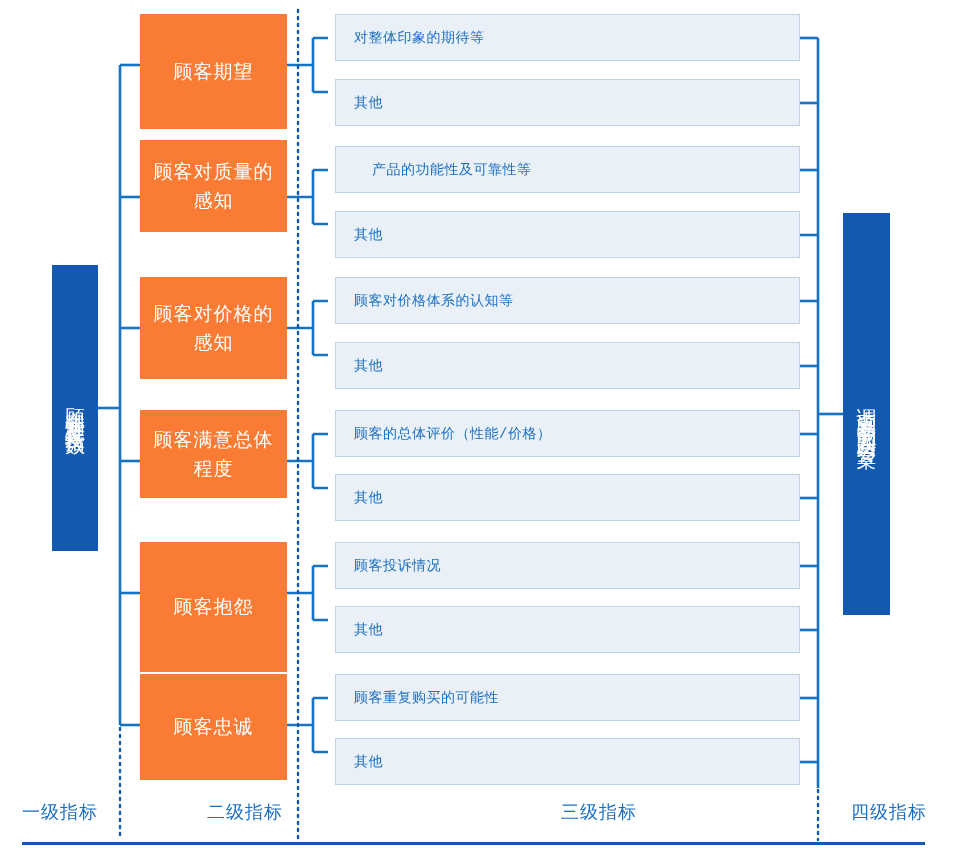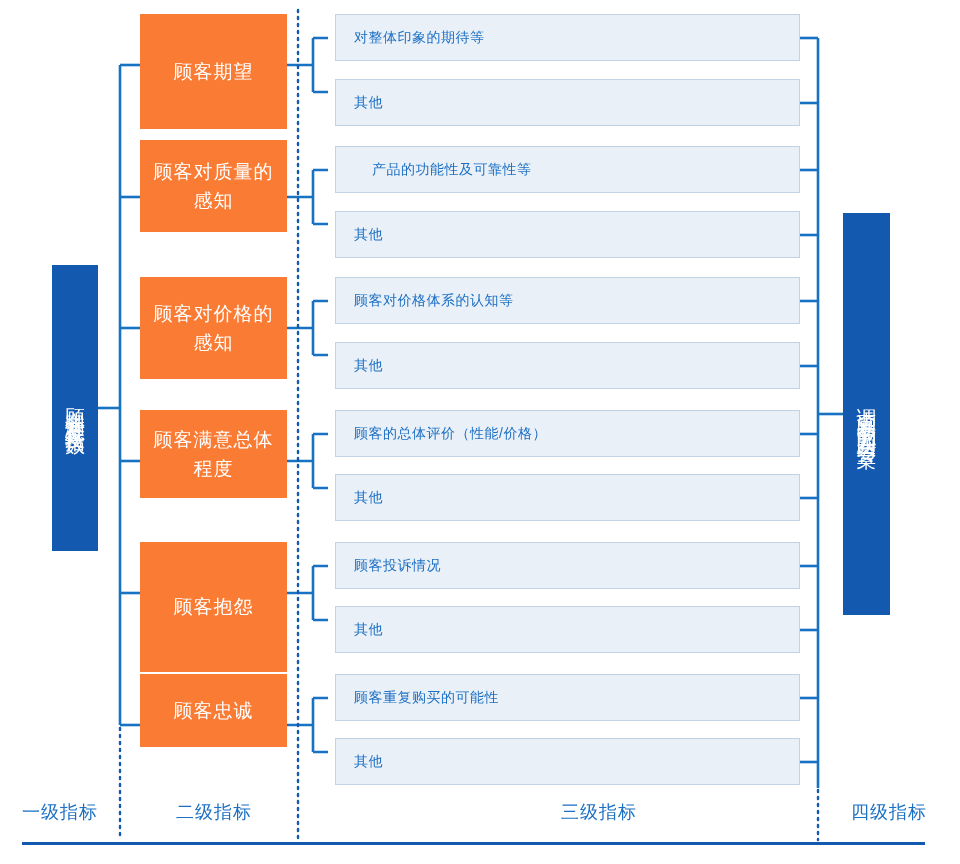--- a/index.html
+++ b/index.html
@@ -72,21 +72,21 @@
   .axis-label{
     position:absolute;
     top:800px;
     color:#1B6FC4;
     font-size:18px;
     letter-spacing:1px;
     text-align:center;
     white-space:nowrap;
   }
   #axis-l1{ left:0px;   width:120px; }
-  #axis-l2{ left:104px; width:204px;padding-left:8px; }
+  #axis-l2{ left:135px; width:204px;padding-left:8px; }
   #axis-l3{ left:298px; width:602px; }
   #axis-l4{ left:818px; width:142px;text-align:center; }
 
   .baseline{
     position:absolute;
     left:22px; top:842px;
     width:903px; height:3px;
     background:#1259AF;
   }
 </style>
@@ -155,21 +155,21 @@
 </div>
 <div class="lv2" style="top:277px;height:102px;">
   <span>顾客对价格的感知</span>
 </div>
 <div class="lv2" style="top:410px;height:88px;">
   <span>顾客满意总体程度</span>
 </div>
 <div class="lv2" style="top:542px;height:130px;">
   <span>顾客抱怨</span>
 </div>
-<div class="lv2" style="top:674px;height:73px;">
+<div class="lv2" style="top:674px;height:106px;">
   <span>顾客忠诚</span>
 </div>
 
 <div class="lv3" style="top:14px;">
   <span>对整体印象的期待等</span>
   </div>
 <div class="lv3" style="top:79px;">
   <span>其他</span>
   </div>
 <div class="lv3" style="top:146px;padding-left:36px;">
@@ -177,21 +177,21 @@
   </div>
 <div class="lv3" style="top:211px;">
   <span>其他</span>
   </div>
 <div class="lv3" style="top:277px;">
   <span>顾客对价格体系的认知等</span>
   </div>
 <div class="lv3" style="top:342px;">
   <span>其他</span>
   </div>
-<div class="lv3" style="top:410px;">
+<div class="lv3" style="top:410px;font-family:Liberation Mono, monospace;">
   <span>顾客的总体评价（性能/价格）</span>
   </div>
 <div class="lv3" style="top:474px;">
   <span>其他</span>
   </div>
 <div class="lv3" style="top:542px;">
   <span>顾客投诉情况</span>
   </div>
 <div class="lv3" style="top:606px;">
   <span>其他</span>

